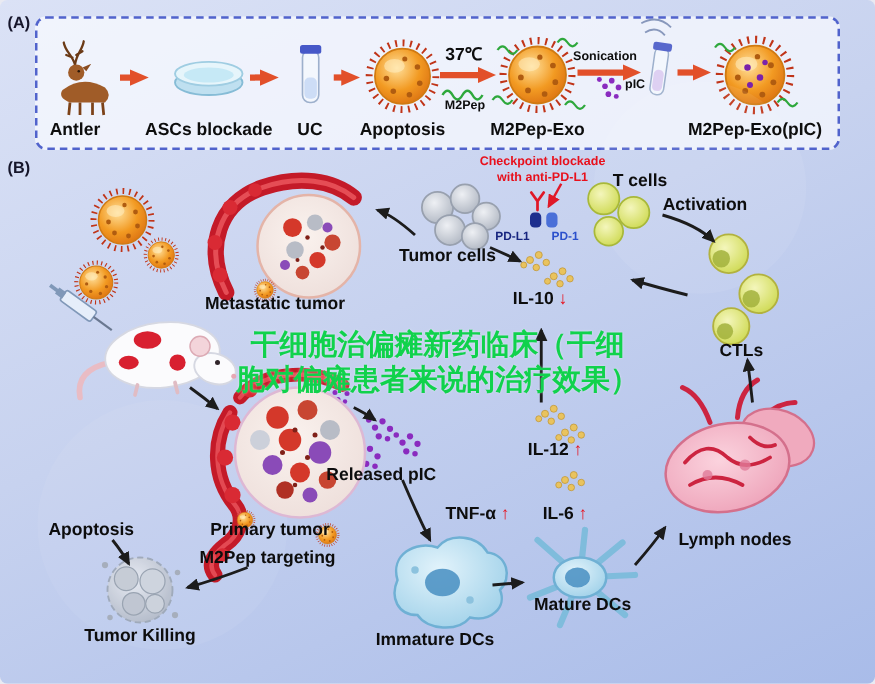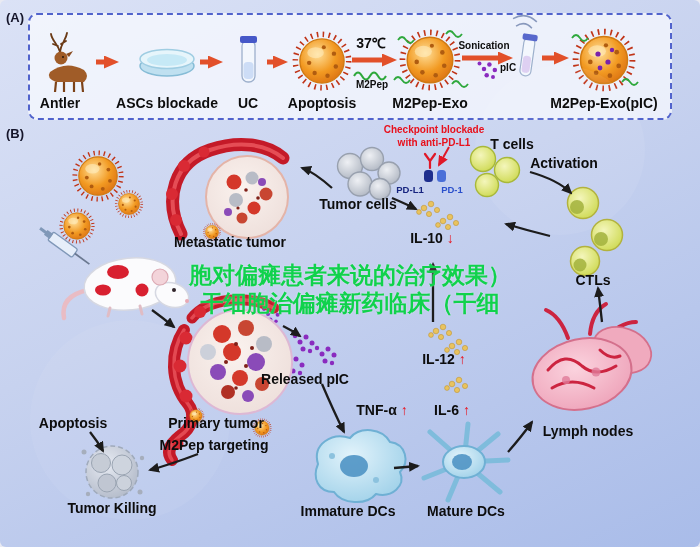--- a/index.html
+++ b/index.html
@@ -345,32 +345,32 @@
   <div class="lbl sm" style="left:500px;top:62px">pIC</div>
 
   <div class="lbl cx chk" style="left:434px;top:124px">Checkpoint blockade</div>
   <div class="lbl cx chk" style="left:434px;top:137px">with anti-PD-L1</div>
   <div class="lbl cx" style="left:512px;top:136px">T cells</div>
   <div class="lbl cx" style="left:564px;top:155px">Activation</div>
   <div class="lbl cx" style="left:358px;top:196px">Tumor cells</div>
   <div class="lbl cx xs navy" style="left:410px;top:184px">PD-L1</div>
   <div class="lbl cx xs blue" style="left:452px;top:184px">PD-1</div>
   <div class="lbl cx" style="left:593px;top:272px">CTLs</div>
-  <div class="lbl cx" style="left:230px;top:234px">Metastatic tumor</div>
+  <div class="lbl cx" style="left:220px;top:234px">Metastatic tumor</div>
   <div class="lbl cx" style="left:432px;top:230px"><span>IL-10</span> <span class="red">↓</span></div>
   <div class="lbl cx" style="left:444px;top:351px"><span>IL-12</span> <span class="red">↑</span></div>
   <div class="lbl cx" style="left:382px;top:402px"><span>TNF-α</span> <span class="red">↑</span></div>
   <div class="lbl cx" style="left:452px;top:402px"><span>IL-6</span> <span class="red">↑</span></div>
   <div class="lbl cx" style="left:305px;top:371px">Released pIC</div>
   <div class="lbl cx" style="left:588px;top:423px">Lymph nodes</div>
   <div class="lbl cx" style="left:216px;top:415px">Primary tumor</div>
   <div class="lbl cx" style="left:214px;top:437px">M2Pep targeting</div>
   <div class="lbl cx" style="left:73px;top:415px">Apoptosis</div>
   <div class="lbl cx" style="left:112px;top:500px">Tumor Killing</div>
   <div class="lbl cx" style="left:348px;top:503px">Immature DCs</div>
-  <div class="lbl cx" style="left:466px;top:503px">Mature DCs</div>
+  <div class="lbl cx" style="left:466px;top:475px">Mature DCs</div>
 
   <div class="wm">
+    <div>干细胞治偏瘫新药临床（干细</div>
     <div>胞对偏瘫患者来说的治疗效果）</div>
-    <div>干细胞治偏瘫新药临床（干细</div>
   </div>
 
 </div>
 
 </body></html>

